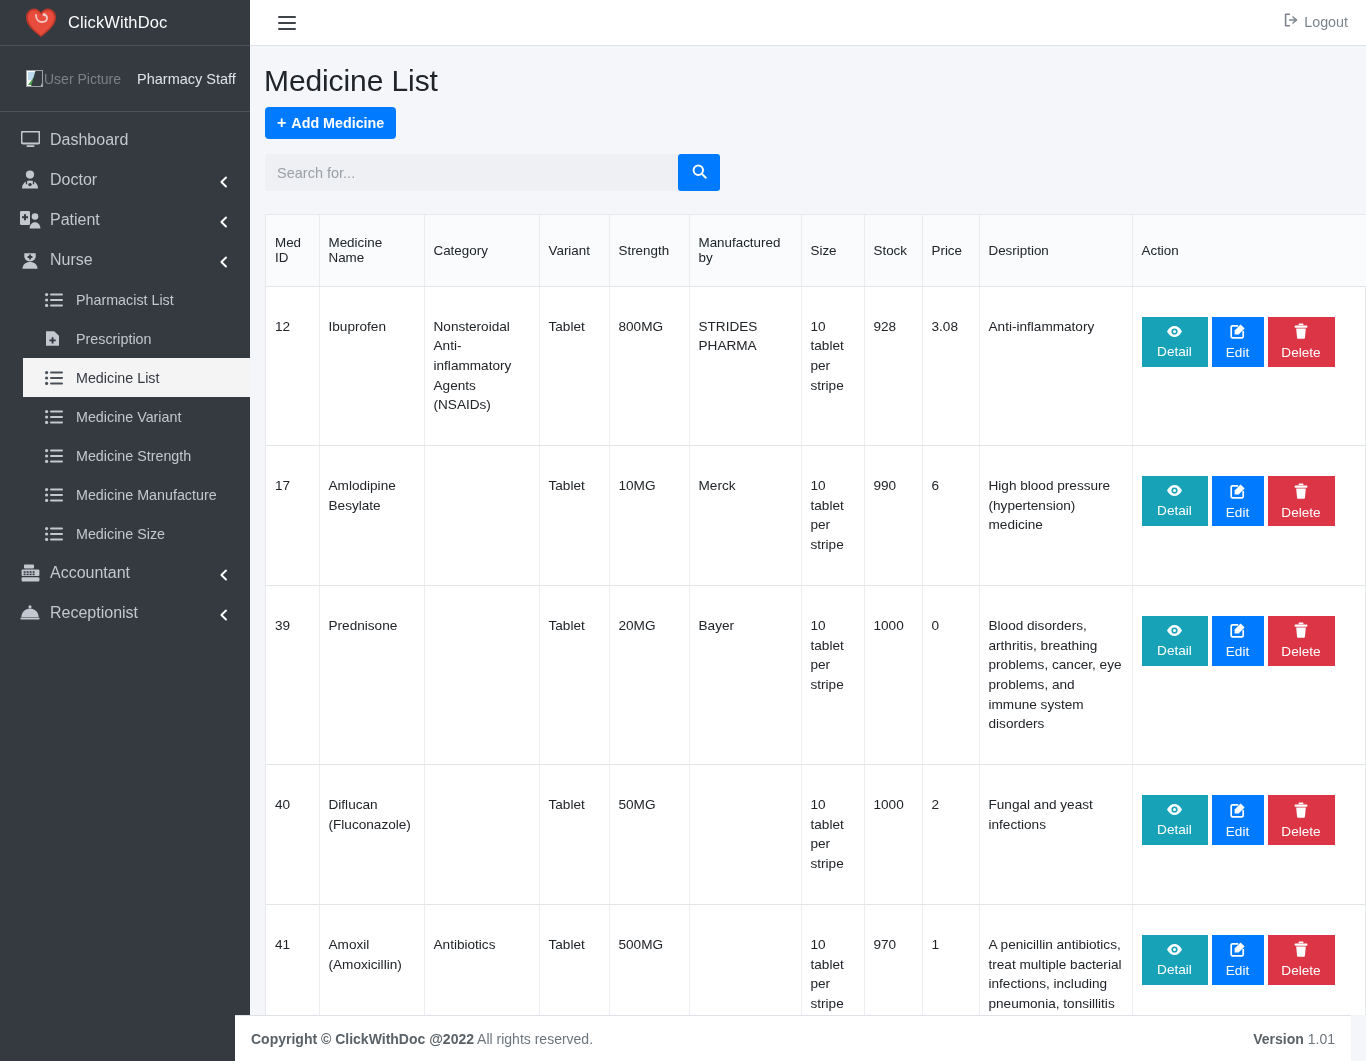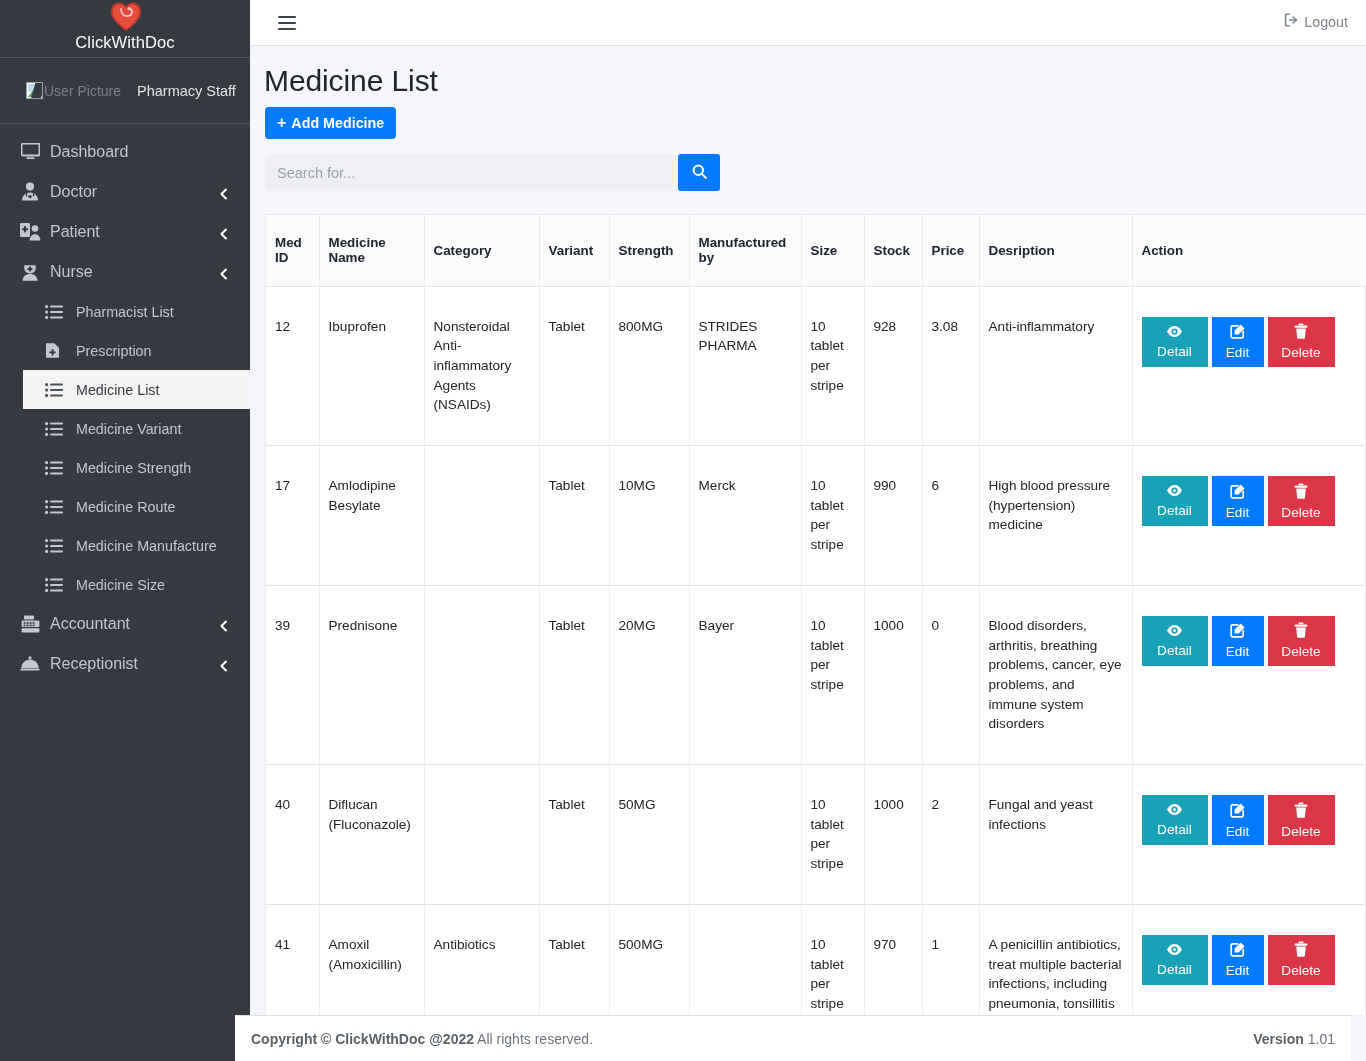--- a/index.html
+++ b/index.html
@@ -13,23 +13,22 @@
   
   #sidebar {
     position: absolute; left: 0; top: 0;
     width: 250px; height: 1061px;
     background: #343a40;
     color: #c2c7d0;
     overflow: hidden;
   }
   .brand {
     display: flex; align-items: center;
-    height: 58px; padding: 0 12px;
+    height: 46px; padding: 0 12px;
     border-bottom: 1px solid #4b545c;
-    flex-direction: column;
   }
   .brand-logo {
     width: 34px; height: 33px;
     position: relative; flex: 0 0 auto;
     margin-right: 10px; margin-left: 12px;
   }
   .brand-text {
     font-size: 16.5px; color: #fdfdfd;
     letter-spacing: .1px;
   }
@@ -170,21 +169,21 @@
 
   
   #table-wrap {
     position: absolute; left: 15px; top: 168px;
     width: 1101px;
     background: #fff;
     border: 1px solid #e6e8eb;
   }
   table { border-collapse: collapse; width: 1101px; table-layout: fixed; }
   thead th {
-    font-size: 13.4px; font-weight: 700; color: #212529;
+    font-size: 13.4px; font-weight: 400; color: #212529;
     text-align: left; vertical-align: middle;
     padding: 12px 9px; height: 71px;
     border-right: 1px solid #e9ecef;
     border-bottom: 1px solid #e2e5e8;
     background: #fafbfc;
   }
   thead th:last-child { border-right: none; }
   tbody td {
     font-size: 13.6px; color: #212529;
     vertical-align: top;
@@ -375,33 +374,20 @@
               <rect x="5" y="0.6" width="13" height="2" rx="1"></rect>
             <circle cx="1.6" cy="7" r="1.6"></circle>
               <rect x="5" y="6" width="13" height="2" rx="1"></rect>
             <circle cx="1.6" cy="12.4" r="1.6"></circle>
               <rect x="5" y="11.4" width="13" height="2" rx="1"></rect>
           </svg>
         </span>
         <span>Medicine Strength</span>
       </div>
 
-      <div class="sub-item">
-        <span class="sub-ico">
-          <svg width="18" height="14" viewBox="0 0 18 14" fill="#c2c7d0">
-            <circle cx="1.6" cy="1.6" r="1.6"></circle>
-              <rect x="5" y="0.6" width="13" height="2" rx="1"></rect>
-            <circle cx="1.6" cy="7" r="1.6"></circle>
-              <rect x="5" y="6" width="13" height="2" rx="1"></rect>
-            <circle cx="1.6" cy="12.4" r="1.6"></circle>
-              <rect x="5" y="11.4" width="13" height="2" rx="1"></rect>
-          </svg>
-        </span>
-        <span>Medicine Route</span>
-      </div>
 
       <div class="sub-item">
         <span class="sub-ico">
           <svg width="18" height="14" viewBox="0 0 18 14" fill="#c2c7d0">
             <circle cx="1.6" cy="1.6" r="1.6"></circle>
               <rect x="5" y="0.6" width="13" height="2" rx="1"></rect>
             <circle cx="1.6" cy="7" r="1.6"></circle>
               <rect x="5" y="6" width="13" height="2" rx="1"></rect>
             <circle cx="1.6" cy="12.4" r="1.6"></circle>
               <rect x="5" y="11.4" width="13" height="2" rx="1"></rect>

